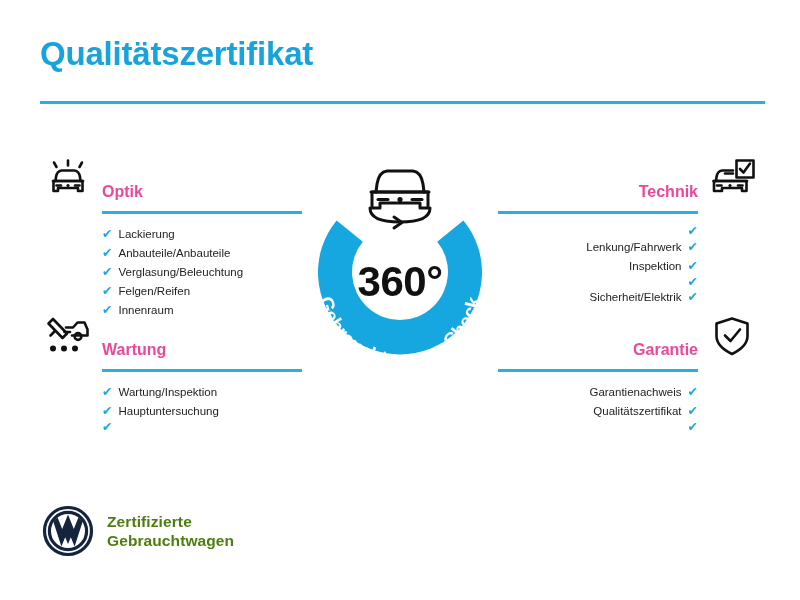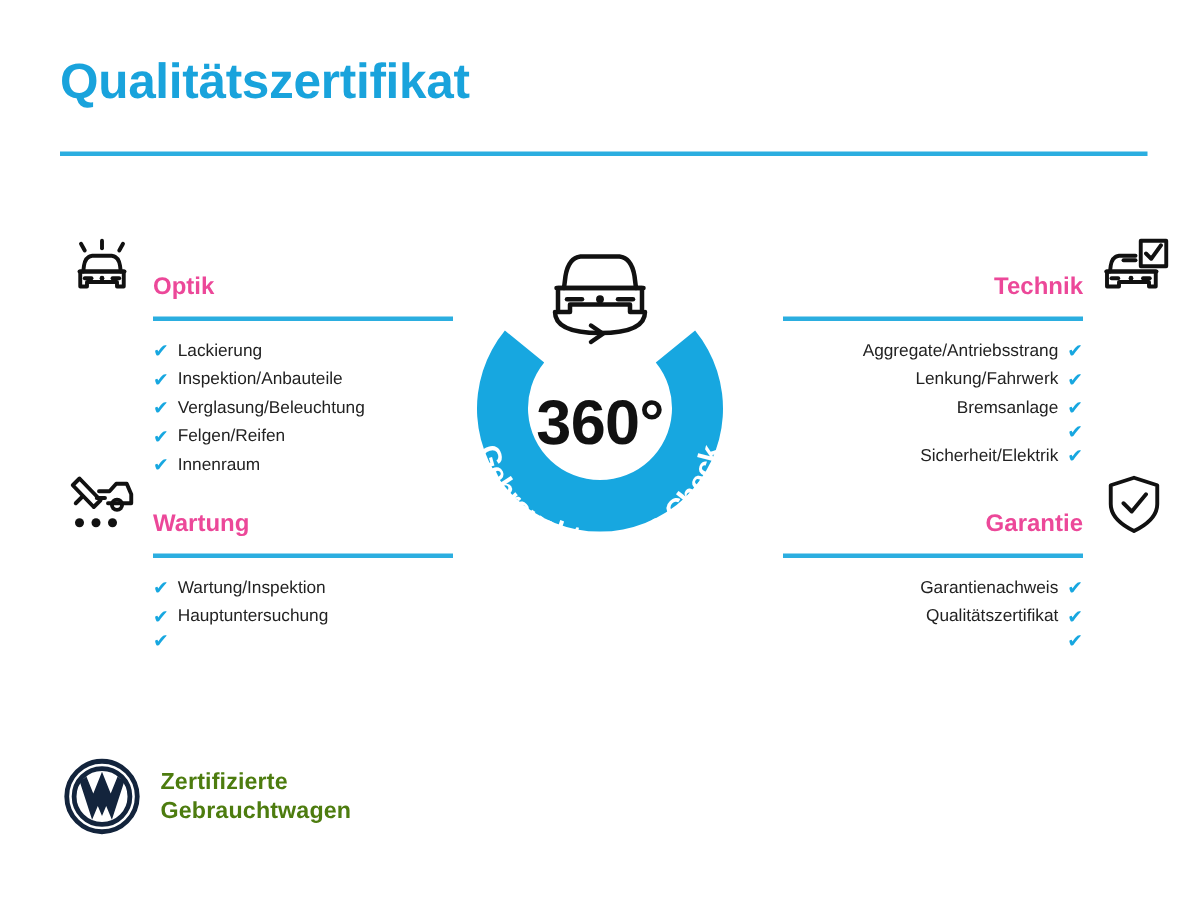--- a/index.html
+++ b/index.html
@@ -44,21 +44,21 @@
     height: 3px;
     background: #2BAEE0;
   }
 
   
   .quad {
     position: absolute;
     width: 300px;
   }
   .quad.left  { left: 40px; }
-  .quad.right { left: 484px; }
+  .quad.right { left: 460px; }
   .quad.top    { top: 155px; }
   .quad.bottom { top: 313px; }
 
   .quad-headrow {
     position: relative;
     height: 54px;
   }
   .quad-icon {
     position: absolute;
     top: 0;
@@ -175,21 +175,21 @@
       <div class="quad-title">Optik</div>
       <div class="quad-rule"></div>
     </div>
     <ul class="quad-list">
       <li>
           <span class="check">✔</span>
           <span>Lackierung</span>
         </li>
       <li>
           <span class="check">✔</span>
-          <span>Inspektion/Anbauteile</span>
+          <span>Anbauteile/Anbauteile</span>
         </li>
       <li>
           <span class="check">✔</span>
           <span>Verglasung/Beleuchtung</span>
         </li>
       <li>
           <span class="check">✔</span>
           <span>Felgen/Reifen</span>
         </li>
       <li>
@@ -213,29 +213,28 @@
           <circle cx="23" cy="30.5" r="1.6" fill="#111111" stroke="none"></circle>
           <path d="M26 18.5 H18"></path>
         </svg>
       </div>
       <div class="quad-title">Technik</div>
       <div class="quad-rule"></div>
     </div>
     <ul class="quad-list">
       <li>
           <span class="check">✔</span>
-          <span>Aggregate/Antriebsstrang</span>
         </li>
       <li>
           <span class="check">✔</span>
           <span>Lenkung/Fahrwerk</span>
         </li>
       <li>
           <span class="check">✔</span>
-          <span>Bremsanlage</span>
+          <span>Inspektion</span>
         </li>
       <li>
           <span class="check">✔</span>
         </li>
       <li>
           <span class="check">✔</span>
           <span>Sicherheit/Elektrik</span>
         </li>
     </ul>
   </div>

